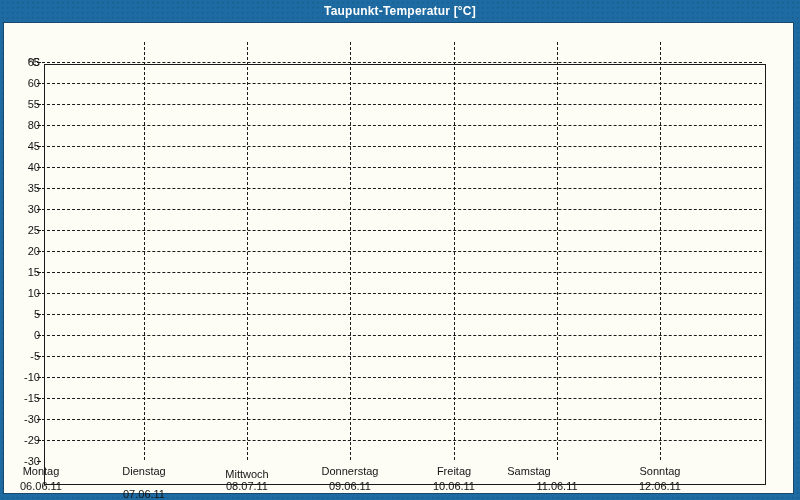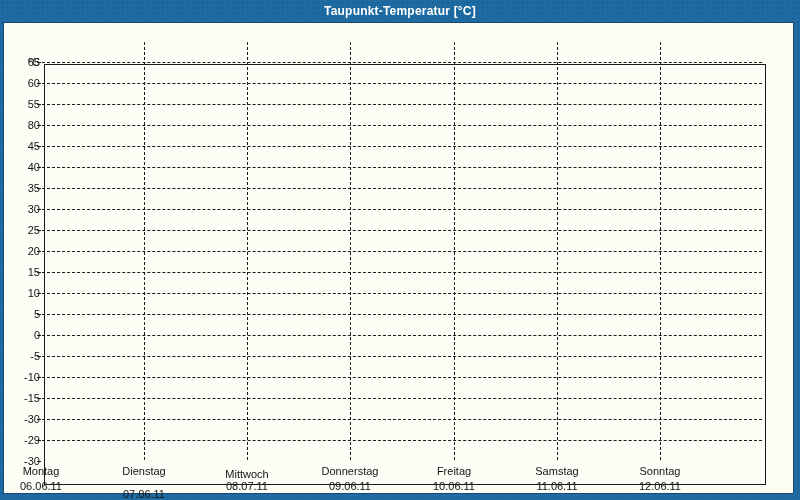--- a/index.html
+++ b/index.html
@@ -159,19 +159,19 @@
         <div class="xday" style="left: -18px; top: 442px;">Montag</div>
         <div class="xdate" style="left: -18px; top: 457px;">06.06.11</div>
         <div class="xday" style="left: 85px; top: 442px;">Dienstag</div>
         <div class="xdate" style="left: 85px; top: 457px; margin-top: 8px;">07.06.11</div>
         <div class="xday" style="left: 188px; top: 445px;">Mittwoch</div>
         <div class="xdate" style="left: 188px; top: 457px;">08.07.11</div>
         <div class="xday" style="left: 291px; top: 442px;">Donnerstag</div>
         <div class="xdate" style="left: 291px; top: 457px;">09.06.11</div>
         <div class="xday" style="left: 395px; top: 442px;">Freitag</div>
         <div class="xdate" style="left: 395px; top: 457px;">10.06.11</div>
-        <div class="xday" style="left: 498px; top: 442px;">Samstag</div>
+        <div class="xday" style="left: 470px; top: 442px;">Samstag</div>
         <div class="xdate" style="left: 498px; top: 457px;">11.06.11</div>
         <div class="xday" style="left: 601px; top: 442px;">Sonntag</div>
         <div class="xdate" style="left: 601px; top: 457px;">12.06.11</div>
       </div>
   </div>
 </div>
 
 </body></html>

